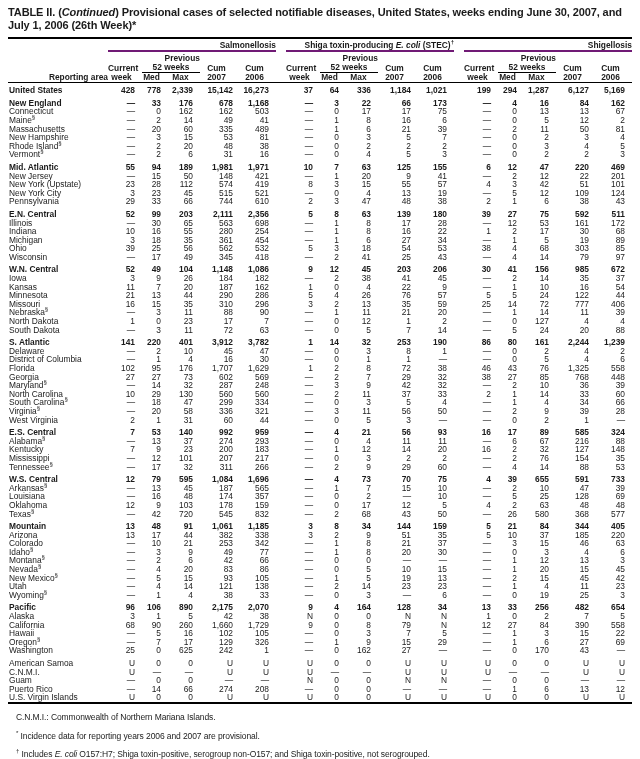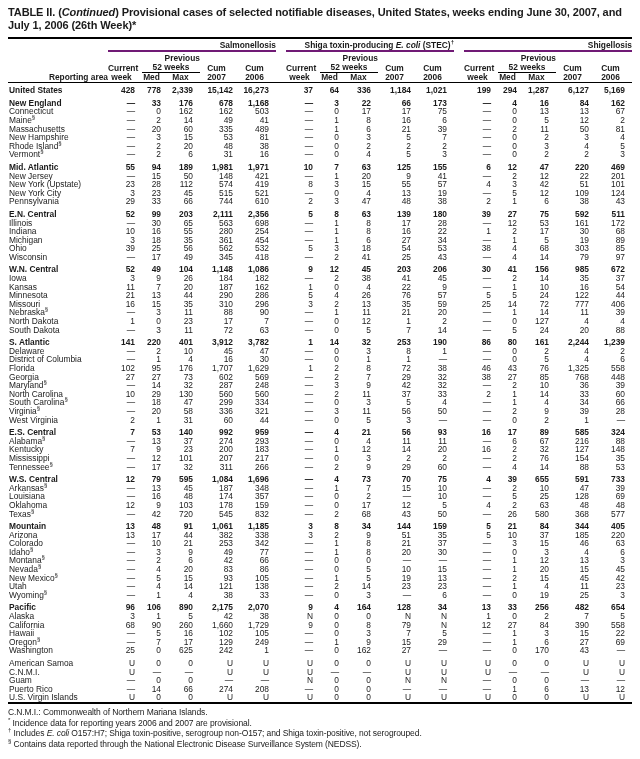--- a/index.html
+++ b/index.html
@@ -28,21 +28,21 @@
   th.w52{text-align:center;border-bottom:1px solid #000;}
   th.colhead{text-align:center;padding-right:7px;}
   tr.hdr-bottom th{border-bottom:1.5px solid #000;padding-bottom:1px;}
   td.label{text-align:left;padding-left:1px;}
   td.label sup,th sup{font-size:6px;line-height:0;vertical-align:super;}
   td.num{text-align:right;padding-right:7px;}
   tr.bold td{font-weight:bold;}
   tr.gap td{height:4px;line-height:4px;font-size:1px;}
   tbody tr:first-child td{padding-top:3px;}
   .footnotes{margin-top:3px;font-size:8.5px;line-height:1.24;letter-spacing:-0.1px;}
-  .footnotes div{margin:0;}
+  .footnotes div{margin:8px;}
   .footnotes sup{font-size:6px;vertical-align:super;line-height:0;}
   .footnotes i{font-style:italic;}
   .legend span{display:inline-block;margin-right:13px;}
   .legend span:last-child{margin-right:0;}
 </style>
 </head>
 <body>
 
 <div class="page">
 
@@ -1005,21 +1005,21 @@
           <td class="num">655</td>
           <td class="num">591</td>
           <td class="num">733</td>
         </tr>
         <tr>
           <td class="label"><span>Arkansas</span><sup>§</sup></td>
           <td class="num">—</td>
           <td class="num">13</td>
           <td class="num">45</td>
           <td class="num">187</td>
-          <td class="num">348</td>
+          <td class="num">565</td>
           <td class="sp"></td>
           <td class="num">—</td>
           <td class="num">1</td>
           <td class="num">7</td>
           <td class="num">15</td>
           <td class="num">10</td>
           <td class="sp"></td>
           <td class="num">—</td>
           <td class="num">2</td>
           <td class="num">10</td>
@@ -1351,21 +1351,21 @@
           <td class="num">3</td>
           <td class="num">15</td>
           <td class="num">22</td>
         </tr>
         <tr>
           <td class="label"><span>Oregon</span><sup>§</sup></td>
           <td class="num">—</td>
           <td class="num">7</td>
           <td class="num">17</td>
           <td class="num">129</td>
-          <td class="num">249</td>
+          <td class="num">326</td>
           <td class="sp"></td>
           <td class="num">—</td>
           <td class="num">1</td>
           <td class="num">9</td>
           <td class="num">15</td>
           <td class="num">29</td>
           <td class="sp"></td>
           <td class="num">—</td>
           <td class="num">1</td>
           <td class="num">6</td>

